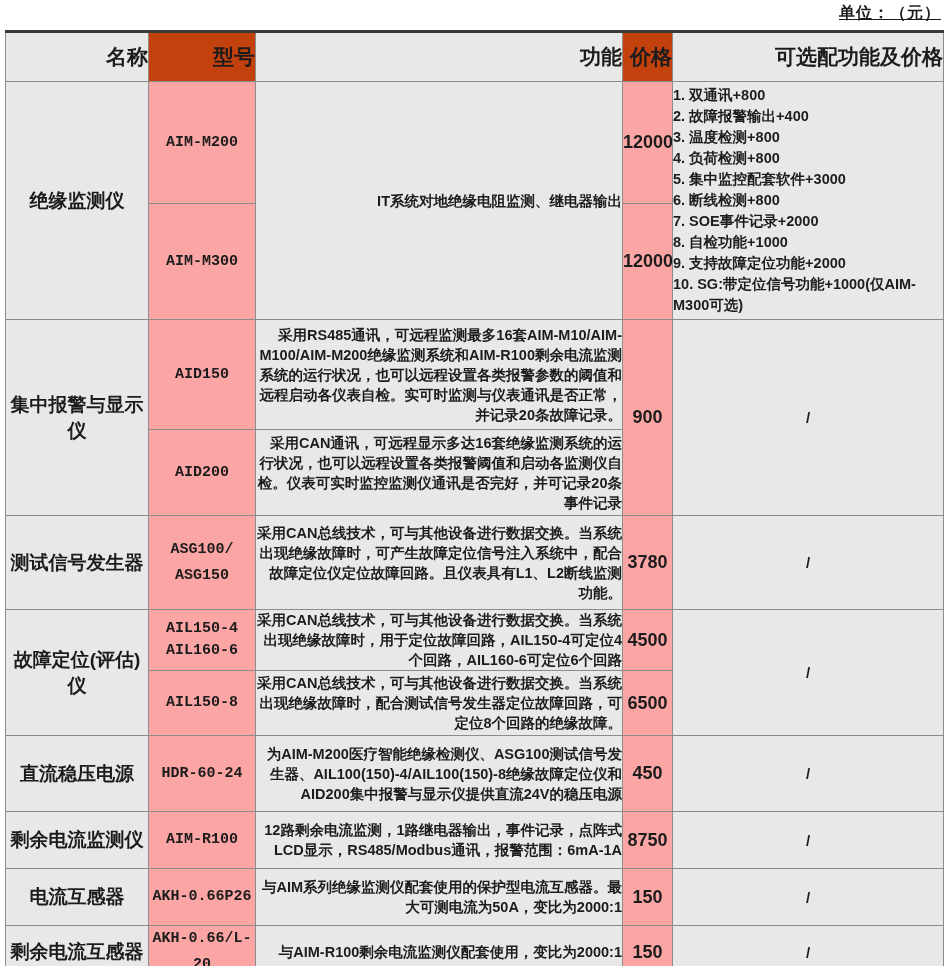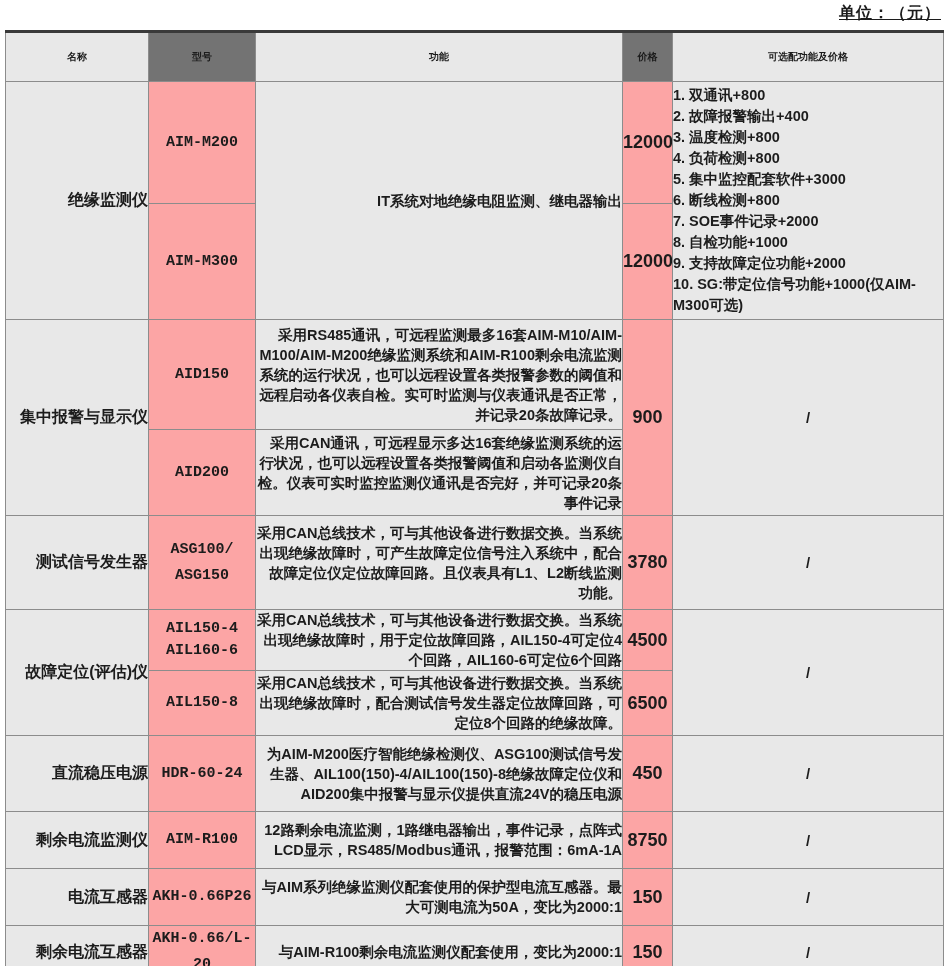--- a/index.html
+++ b/index.html
@@ -33,25 +33,25 @@
     border-left: 1px solid #8c8c8c;
     border-right: 1px solid #8c8c8c;
   }
   table.spec td, table.spec th {
     border: 1px solid #8c8c8c;
     padding: 0;
     vertical-align: middle;
     font-weight: bold;
     overflow: hidden;
   }
-  th.hdr { font-size: 10px; background: #e8e8e8; text-align: center; }
-  th.hdr.white { background: #737373; }
+  th.hdr { font-size: 21px; background: #e8e8e8; text-align: right; }
+  th.hdr.white { background: #c2410c; }
   td.gray { background: #e8e8e8; }
   td.white { background: #fca5a5; }
-  td.name-cell { text-align: right; font-size: 16px; }
+  td.name-cell { text-align: center; font-size: 19px; }
   td.model-cell { text-align: center; font-size: 15px; white-space: pre-line; line-height: 26px; font-family: "Liberation Mono", "DejaVu Sans Mono", monospace; font-weight: bold; }
   td.func-cell { text-align: right; font-size: 14.5px; line-height: 20px; padding: 3px 8px 3px 9px; }
   td.price-cell { text-align: center; font-size: 18px; }
   td.optional-cell { text-align: center; font-size: 15px; }
   td.options-cell { text-align: left; vertical-align: middle; padding: 4px 6px 4px 26px; }
   .option-line { font-size: 14.5px; line-height: 21px; }
   
   tr.h-head { height: 50px; }
   tr.h-m200 { height: 122px; }
   tr.h-m300 { height: 116px; }

